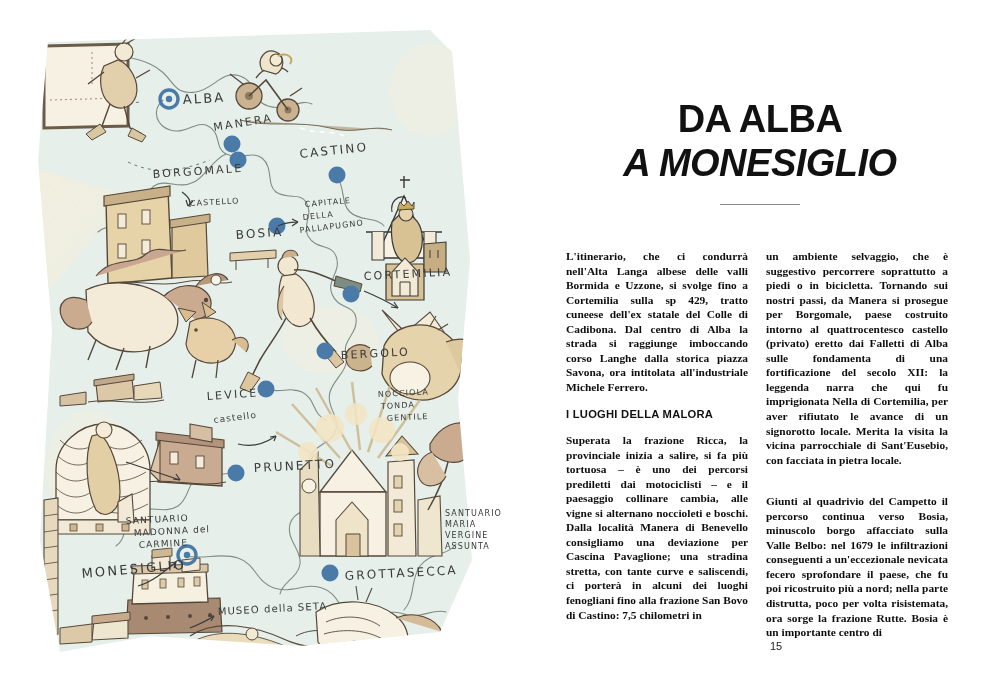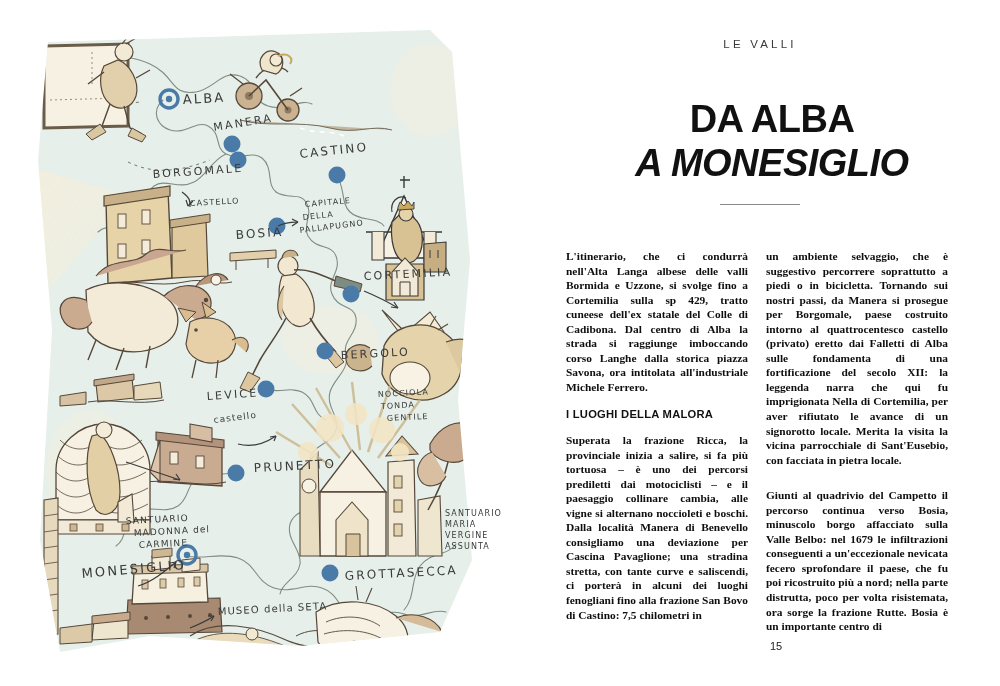--- a/index.html
+++ b/index.html
@@ -15,21 +15,21 @@
 
   
   .article{position:absolute;left:560px;top:0;width:400px;height:686px;}
 
   .kicker{
     position:absolute;top:38px;left:0;width:400px;text-align:center;
     font-family:"Liberation Sans",sans-serif;
     font-size:11.5px;letter-spacing:3.2px;color:#3a3a3a;font-weight:400;
   }
   .title{
-    position:absolute;top:72px;left:12px;width:400px;text-align:center;
+    position:absolute;top:72px;left:0;width:400px;text-align:center;
     font-family:"Liberation Sans",sans-serif;font-weight:bold;
     font-size:38px;line-height:44px;letter-spacing:-0.5px;color:#111;
   }
   .title .l2{display:block;font-style:italic;}
   .subtitle{
     position:absolute;top:163px;left:0;width:400px;text-align:center;
     font-family:"Liberation Serif",serif;font-style:italic;
     font-size:22px;color:#1a1a1a;
   }
   .rule{
@@ -40,21 +40,21 @@
     position:absolute;top:249px;left:6px;width:388px;height:400px;
   }
   .col{
     position:absolute;top:0;width:182px;
     font-size:11.4px;line-height:14.55px;color:#0e0e0e;
     text-align:justify;hyphens:auto;-webkit-hyphens:auto;
   }
   .col.c1{left:0;}
   .col.c2{left:200px;}
   .col p{margin:0 0 0 0;font-weight:bold;}
-  .col p.gap{margin-top:21px;}
+  .col p.gap{margin-top:27px;}
   .subhead{
     font-family:"Liberation Sans",sans-serif;font-weight:bold;
     font-size:11.2px;letter-spacing:0.25px;color:#111;
     margin:13px 0 11px 0;text-align:left;
   }
   .folio{
     position:absolute;left:576px;top:640px;width:400px;text-align:center;
     font-family:"Liberation Sans",sans-serif;font-size:11px;color:#222;
   }
 </style>
@@ -423,21 +423,20 @@
         <path d="M176,562 L170,563 M176,562 L174,568"></path>
         <path d="M190,628 C200,624 208,620 214,616"></path>
         <path d="M214,616 L208,616 M214,616 L211,621"></path>
         <path d="M364,291 C376,296 388,302 398,308"></path>
         <path d="M398,308 L391,307 M398,308 L394,302"></path>
       </g>
     </svg>
   </div>
 
   <div class="article">
-    <div class="kicker">LE VALLI</div>
 
     <h1 class="title">
       <span>DA ALBA</span>
       <span class="l2">A MONESIGLIO</span>
     </h1>
 
 
     <div class="rule"></div>
 
     <div class="cols">

